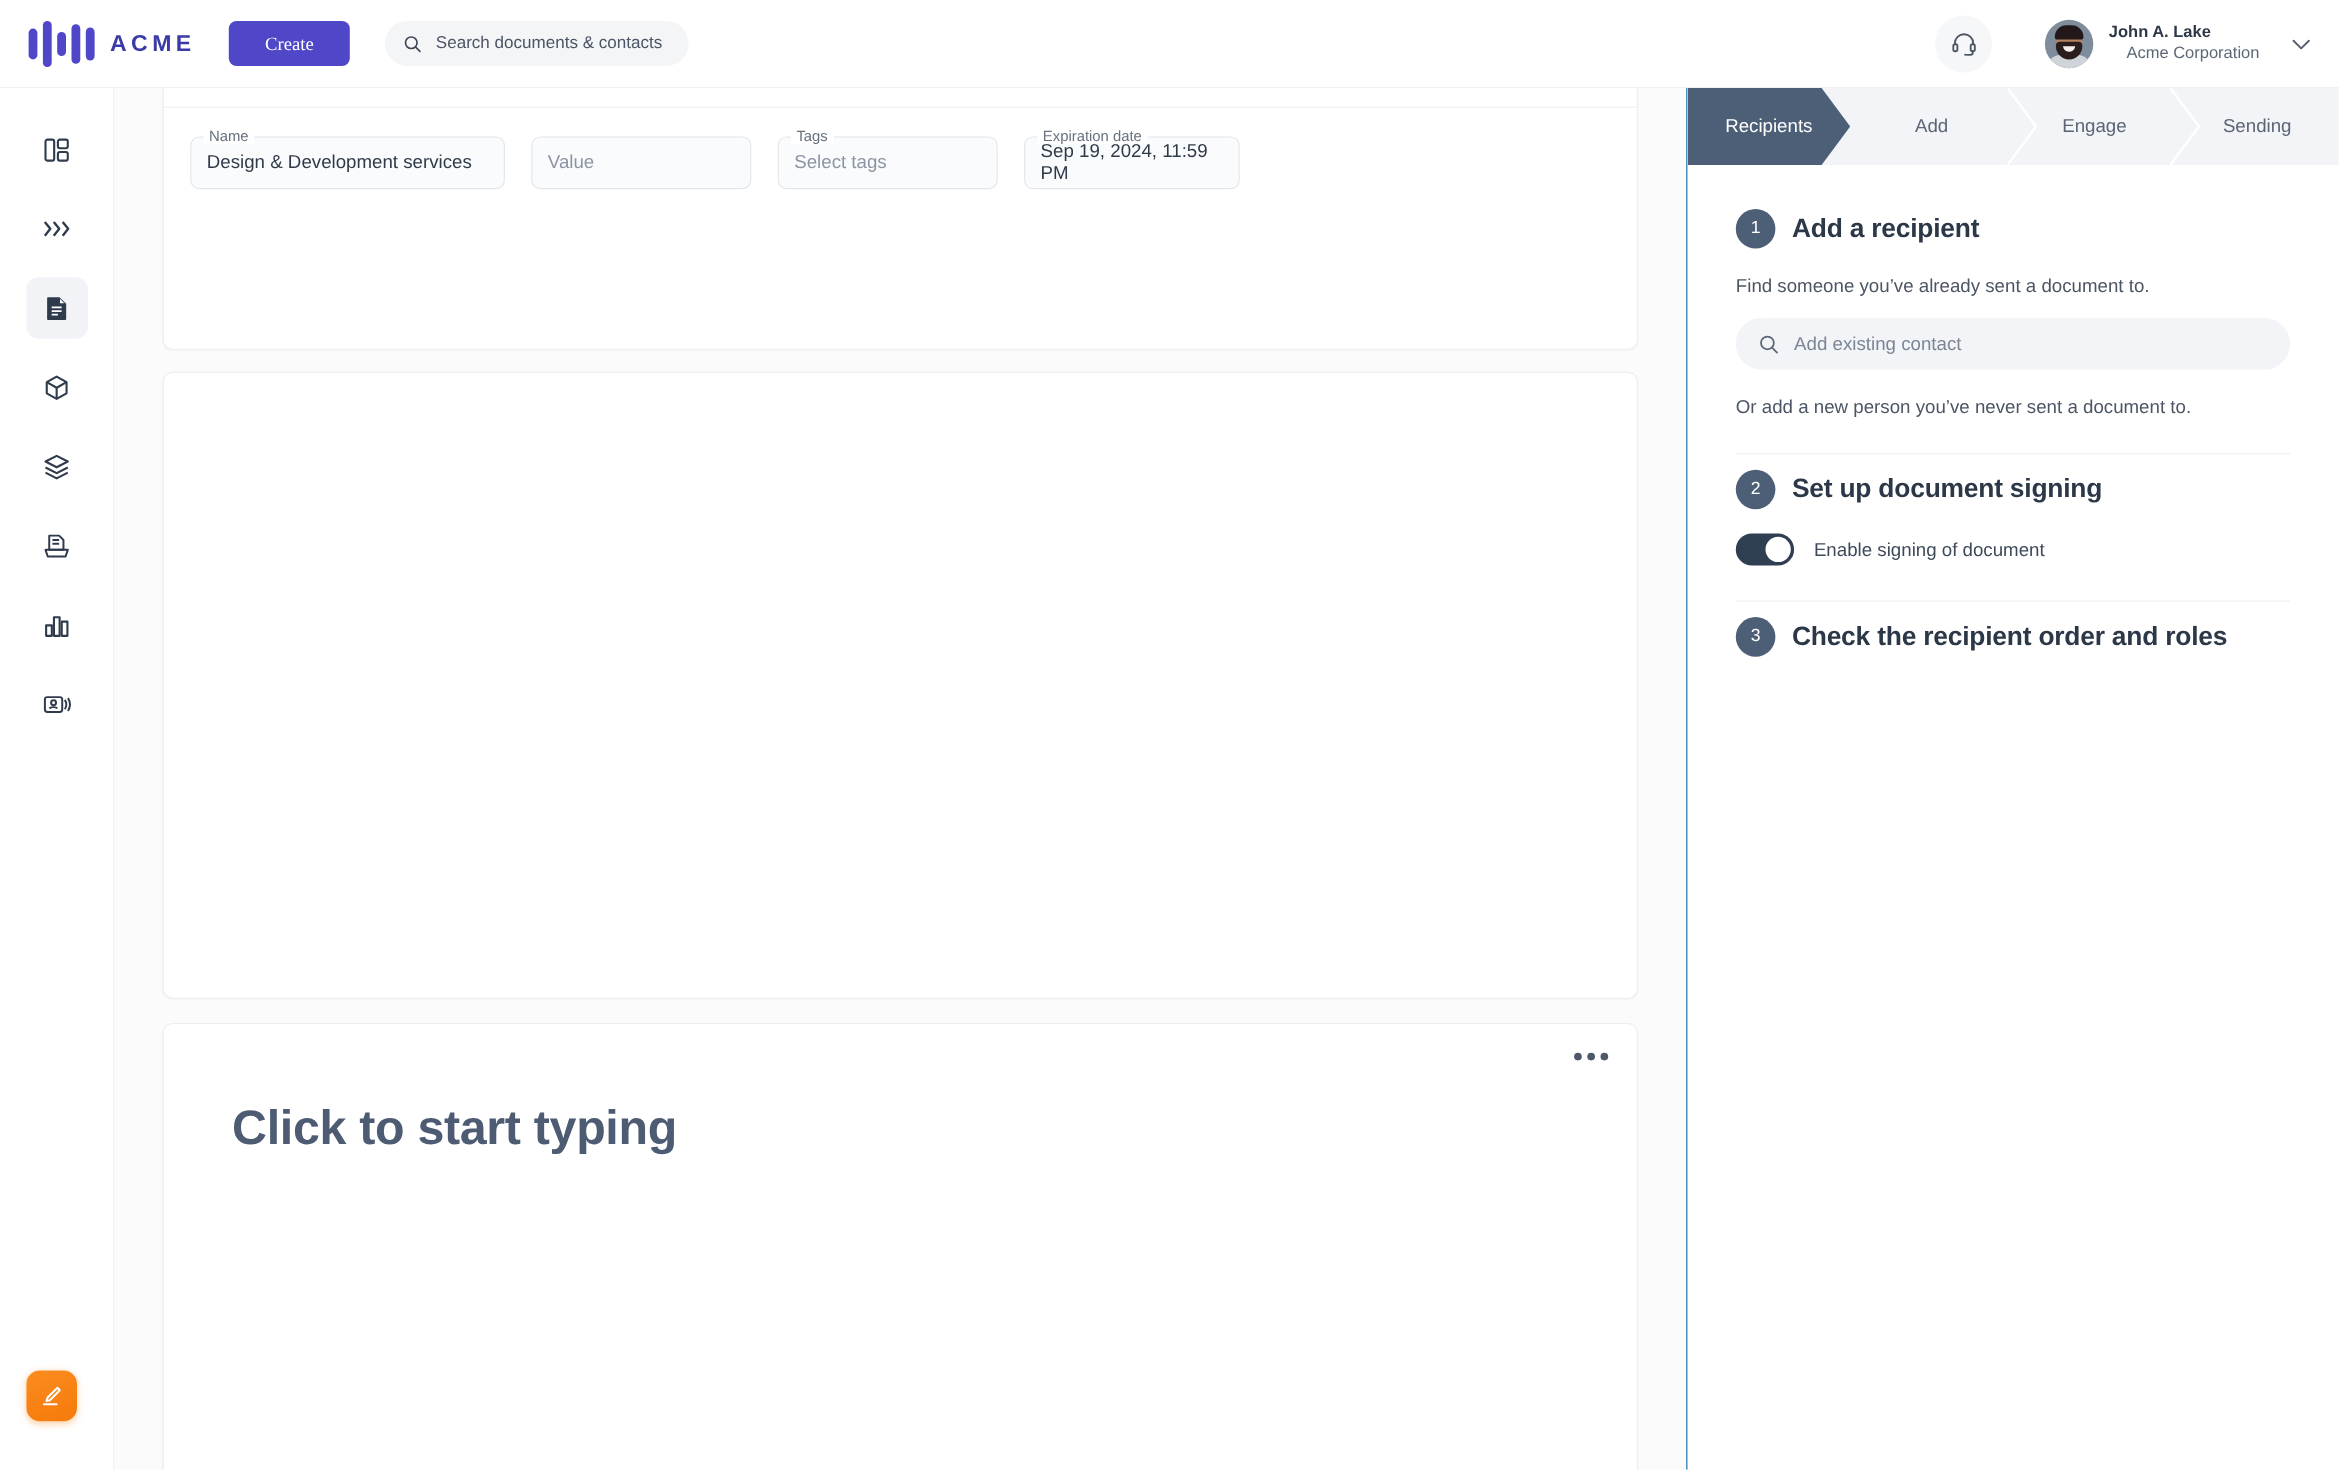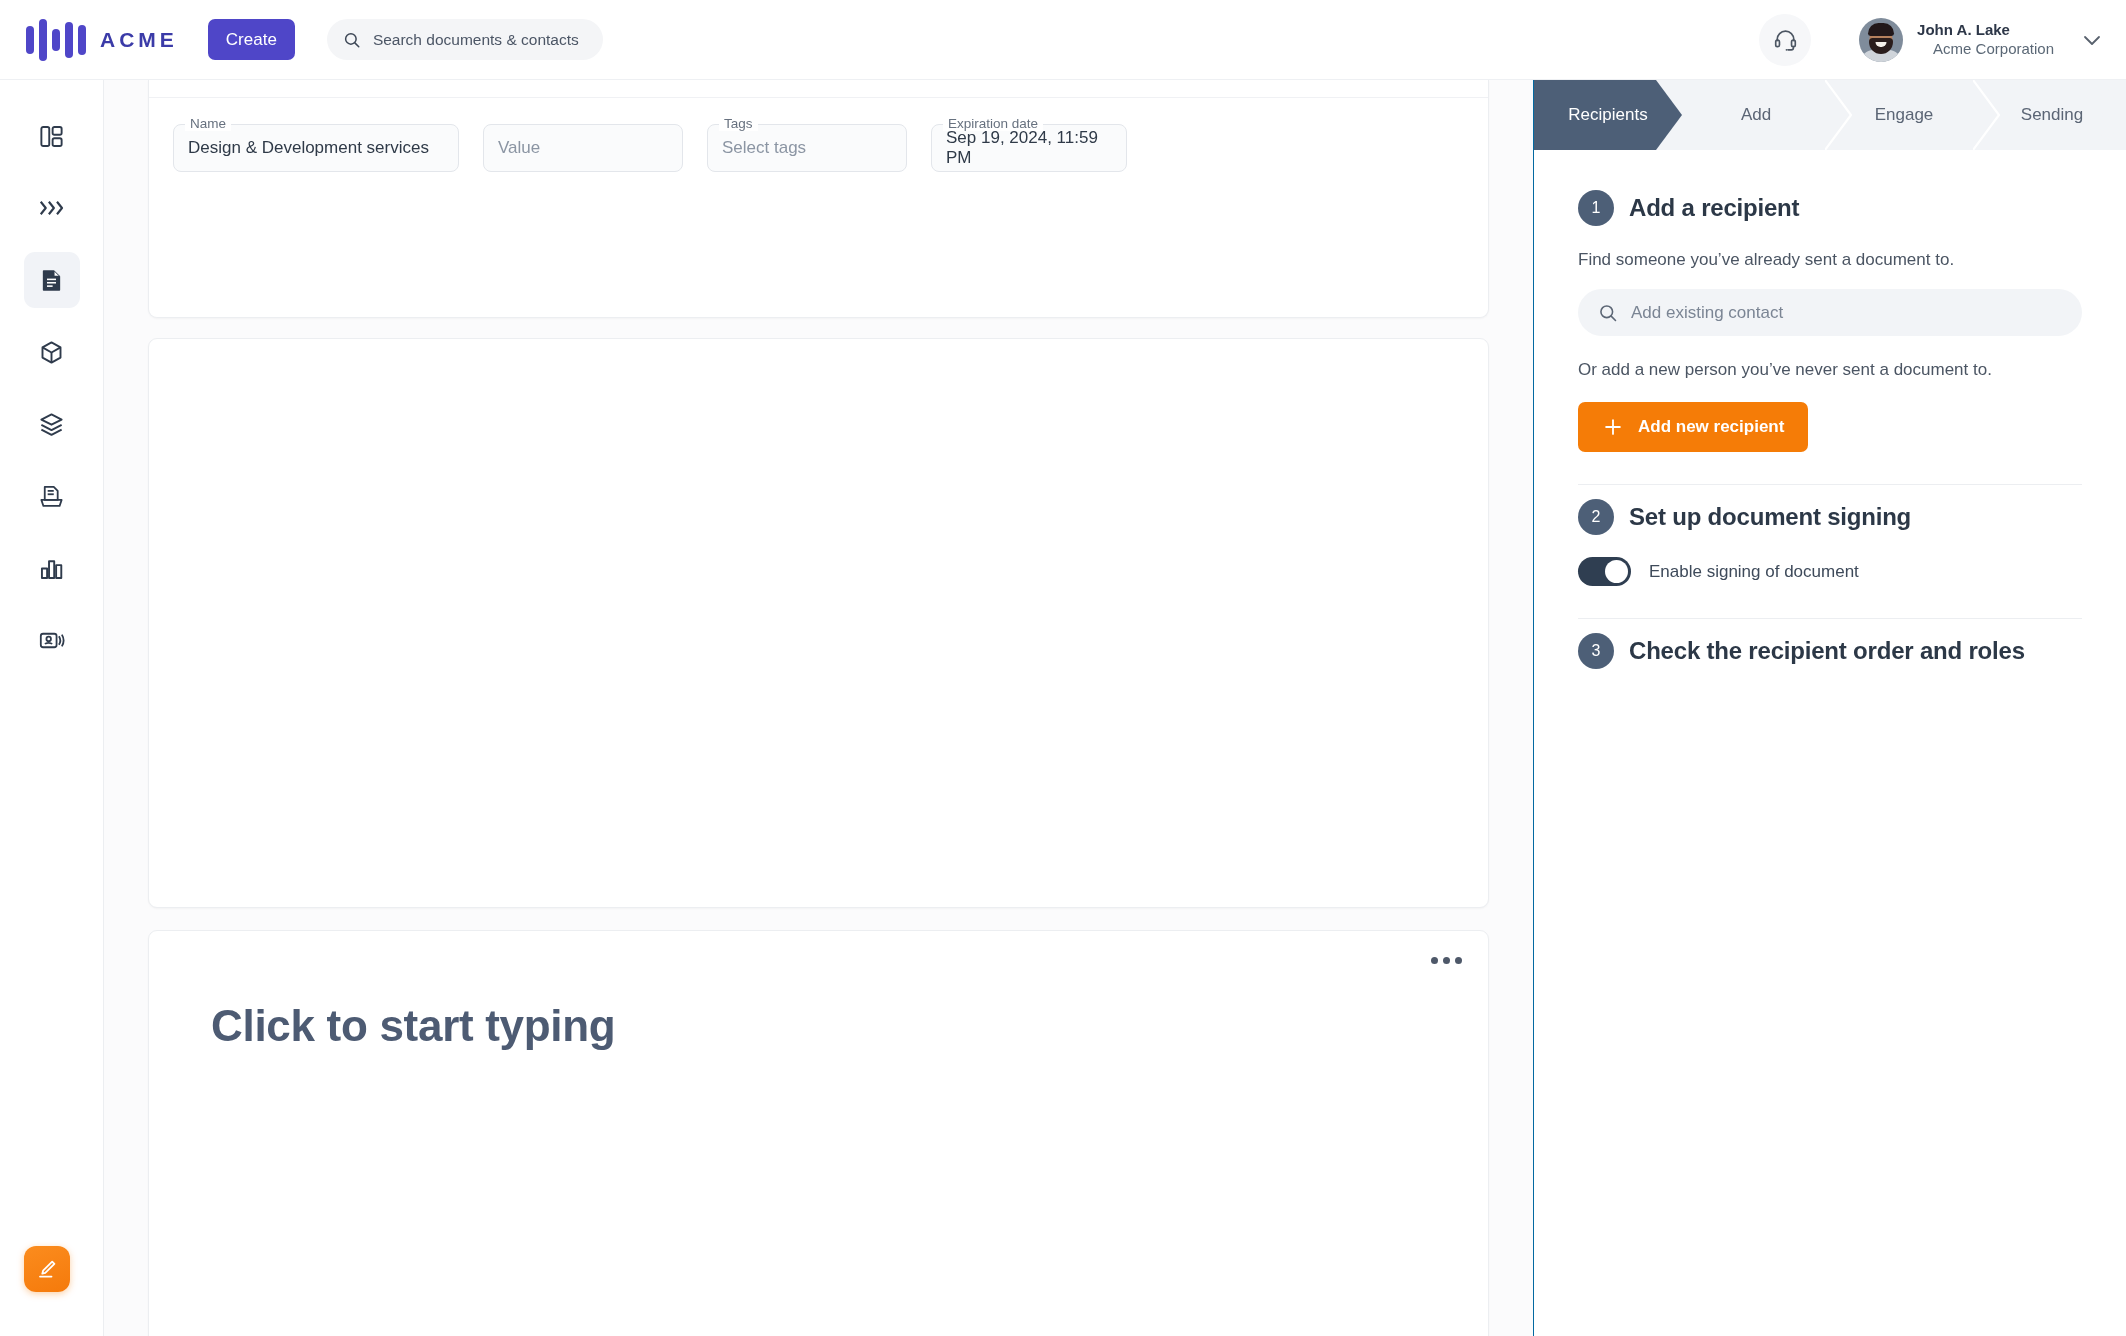--- a/index.html
+++ b/index.html
@@ -42,23 +42,23 @@
     font-weight: 700;
     color: #3b3ba8;
   }
   .create-btn {
     margin-left: 30px;
     background: #4f46c8;
     color: #fff;
     border: none;
     border-radius: 7px;
     height: 41px;
-    padding: 0 18px;
+    padding: 0 33px;
     font-size: 17px;
-    font-family: Liberation Sans, sans-serif;
+    font-family: Liberation Serif, serif;
     font-weight: 400;
     cursor: pointer;
   }
   .header-search {
     margin-left: 32px;
     width: 276px;
     height: 41px;
     border-radius: 21px;
     background: #f4f5f7;
     display: flex;
@@ -644,29 +644,20 @@
         <svg width="20" height="20" viewBox="0 0 24 24" fill="none" stroke="#5c6675" stroke-width="1.9" stroke-linecap="round">
           <circle cx="10.5" cy="10.5" r="7"></circle>
             <line x1="15.8" y1="15.8" x2="21" y2="21"></line>
         </svg>
       </span>
       <span>Add existing contact</span>
     </div>
 
     <div class="panel-text">Or add a new person you’ve never sent a document to.</div>
 
-    <button class="add-btn">
-      <span>
-        <svg width="22" height="22" viewBox="0 0 24 24" fill="none" stroke="#ffffff" stroke-width="2" stroke-linecap="round">
-          <line x1="12" y1="4.5" x2="12" y2="19.5"></line>
-            <line x1="4.5" y1="12" x2="19.5" y2="12"></line>
-        </svg>
-      </span>
-      <span>Add new recipient</span>
-    </button>
 
     <div class="panel-divider"></div>
 
     
     <div class="step-head">
       <div class="badge">2</div>
       <div class="step-title">Set up document signing</div>
     </div>
 
     <div class="toggle-row">

